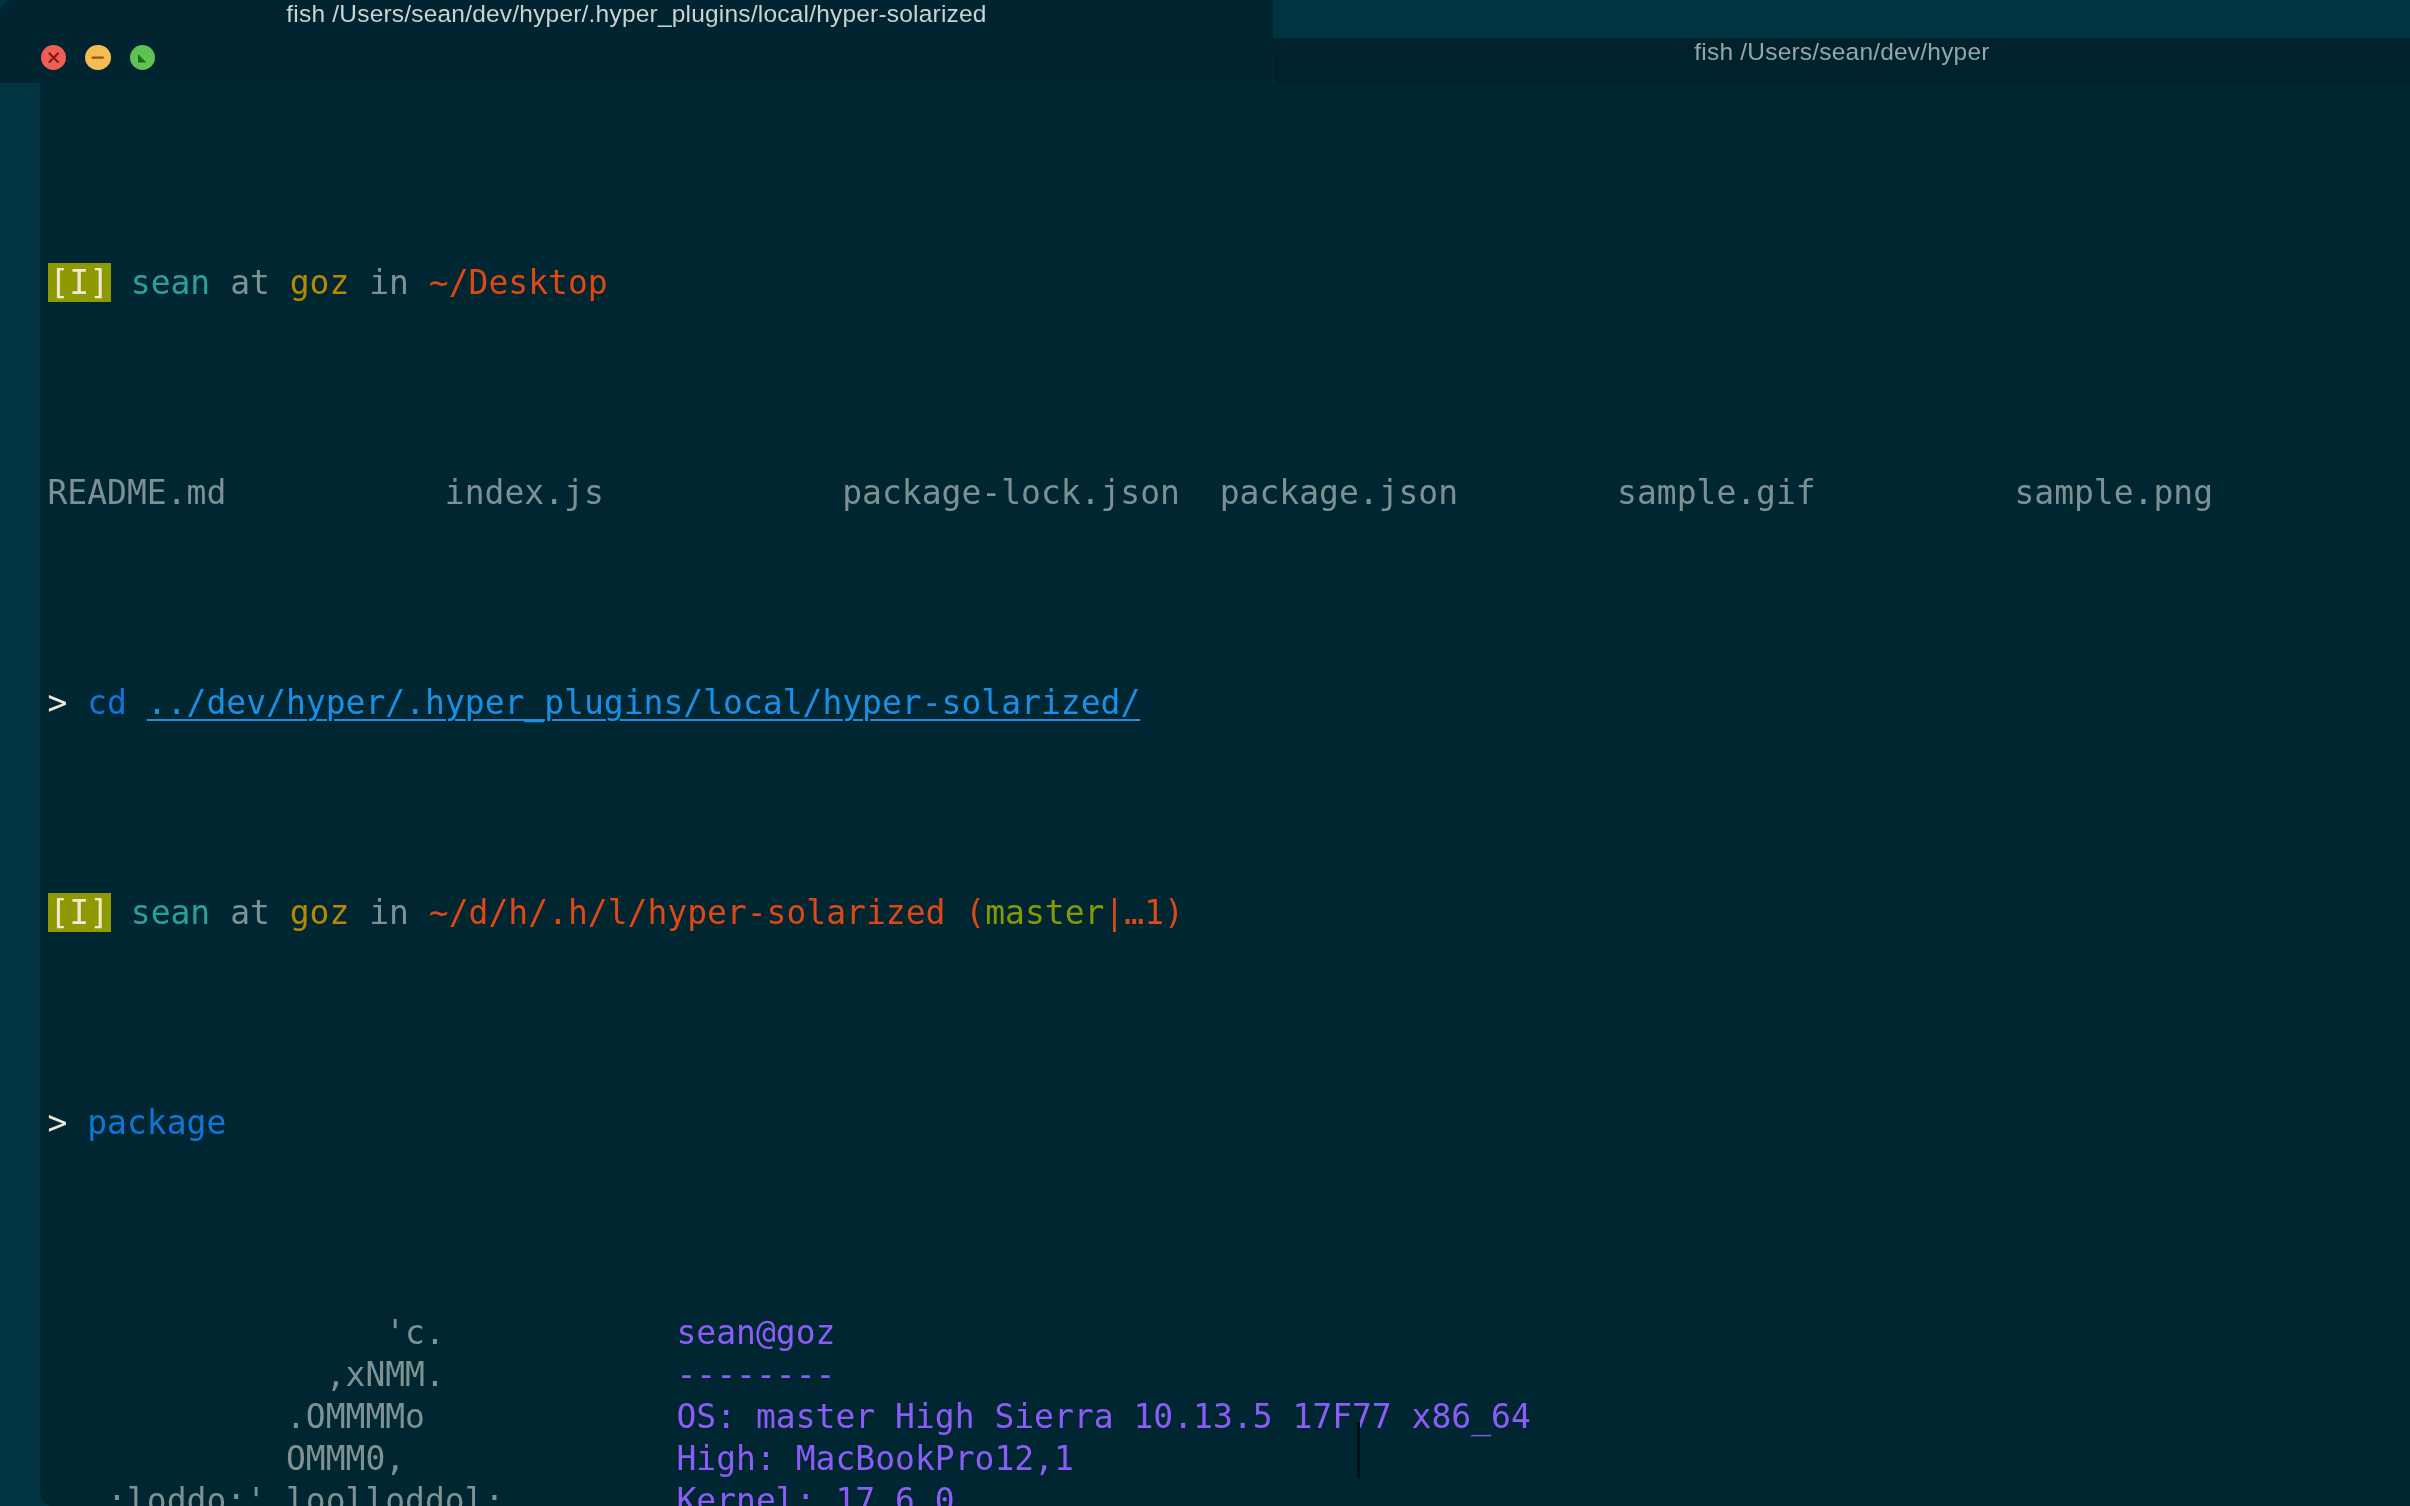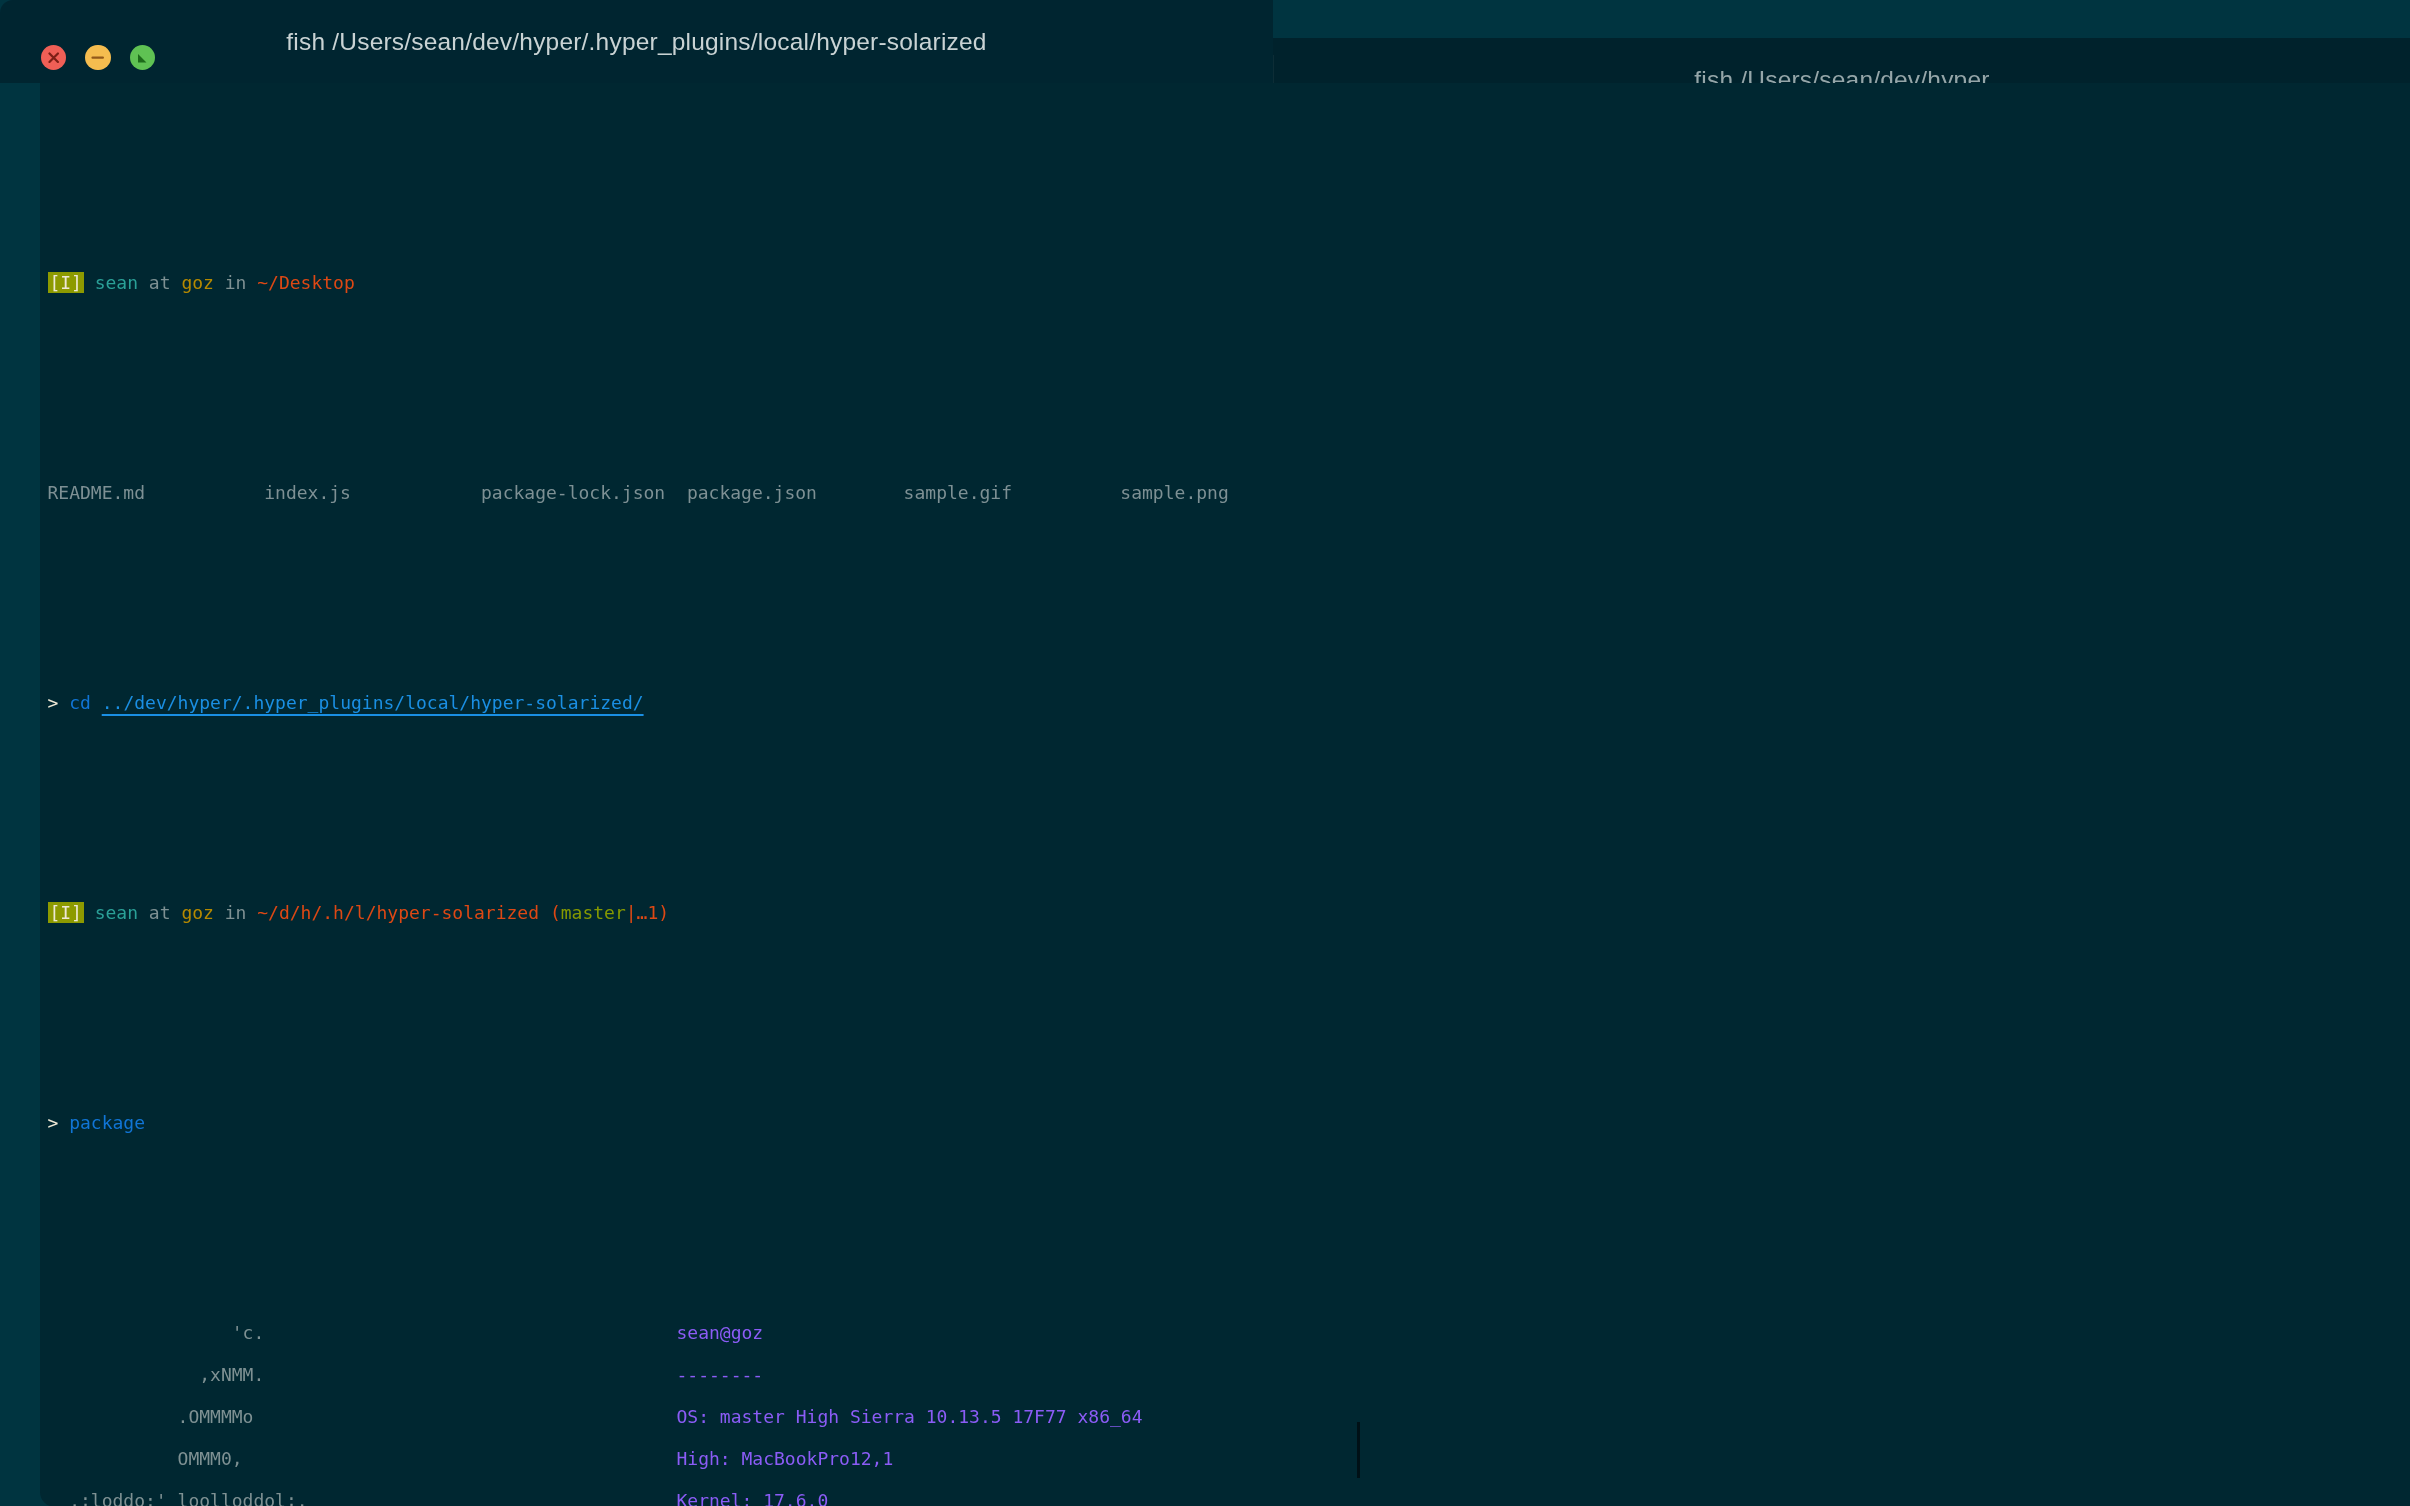--- a/index.html
+++ b/index.html
@@ -26,21 +26,20 @@
     top: 0; left: 0;
     width: 2411px;
     height: 83px;
     display: flex;
     background: #003440;
   }
   .tab {
     position: relative;
     height: 83px;
     display: flex;
-    align-items: center;
     justify-content: center;
     font-family: "Liberation Sans", sans-serif;
     font-size: 24.5px;
     letter-spacing: 0.2px;
     color: #c9d3d4;
     box-sizing: border-box;
     overflow: hidden;
     white-space: nowrap;
   }
   .tab.active {
@@ -95,21 +94,21 @@
     border-bottom-left-radius: 15px;
     overflow: hidden;
     padding: 0;
     box-sizing: border-box;
   }
   #screen {
     position: absolute;
     top: 11.3px; left: 7.5px;
     right: 0; bottom: 0;
     font-family: "DejaVu Sans Mono", "Liberation Mono", monospace;
-    font-size: 18px;
+    font-size: 33px;
     line-height: 42px;
     color: #93a1a1;
     white-space: pre;
     letter-spacing: 0px;
   }
   .line { height: 42px; white-space: pre; }
 
   
   .c-base    { color: #8b5cf6; }
   .c-dim     { color: #7d9094; }

